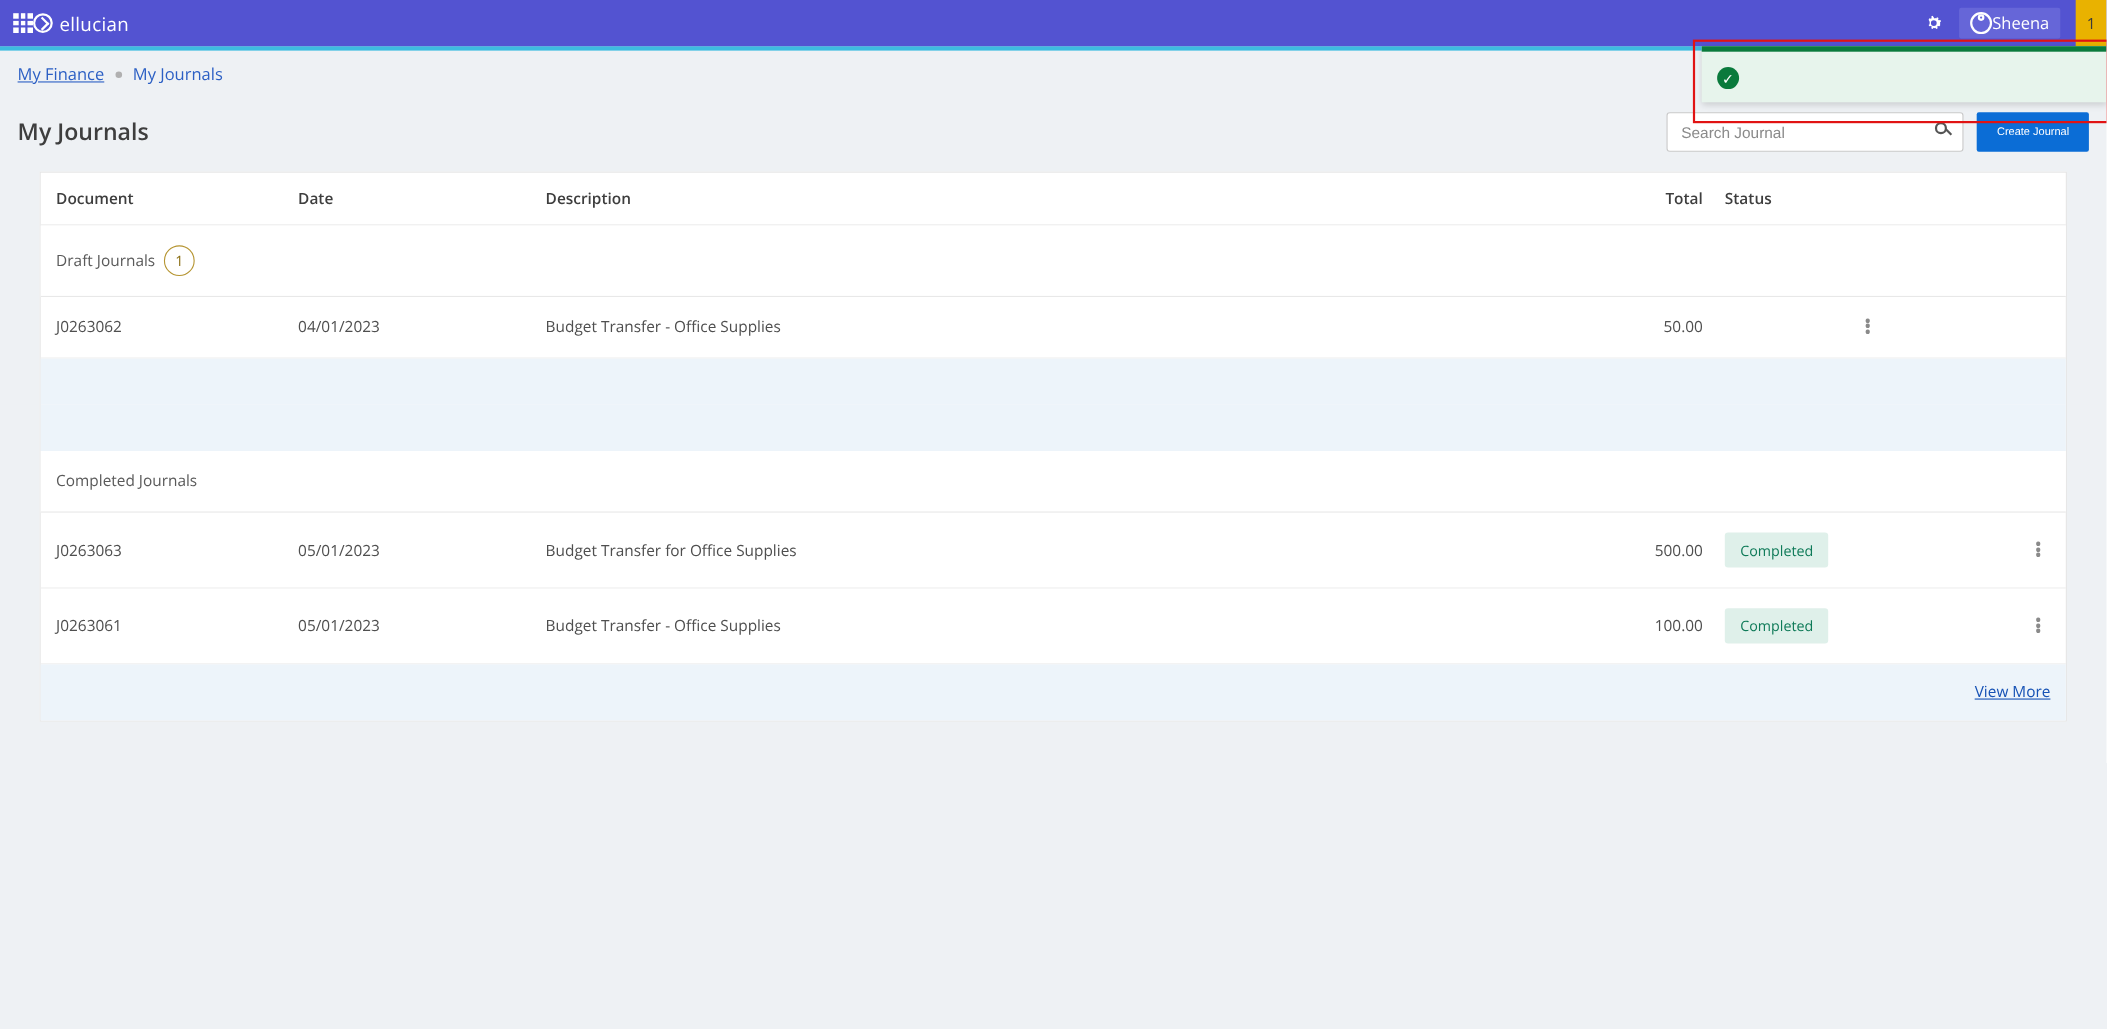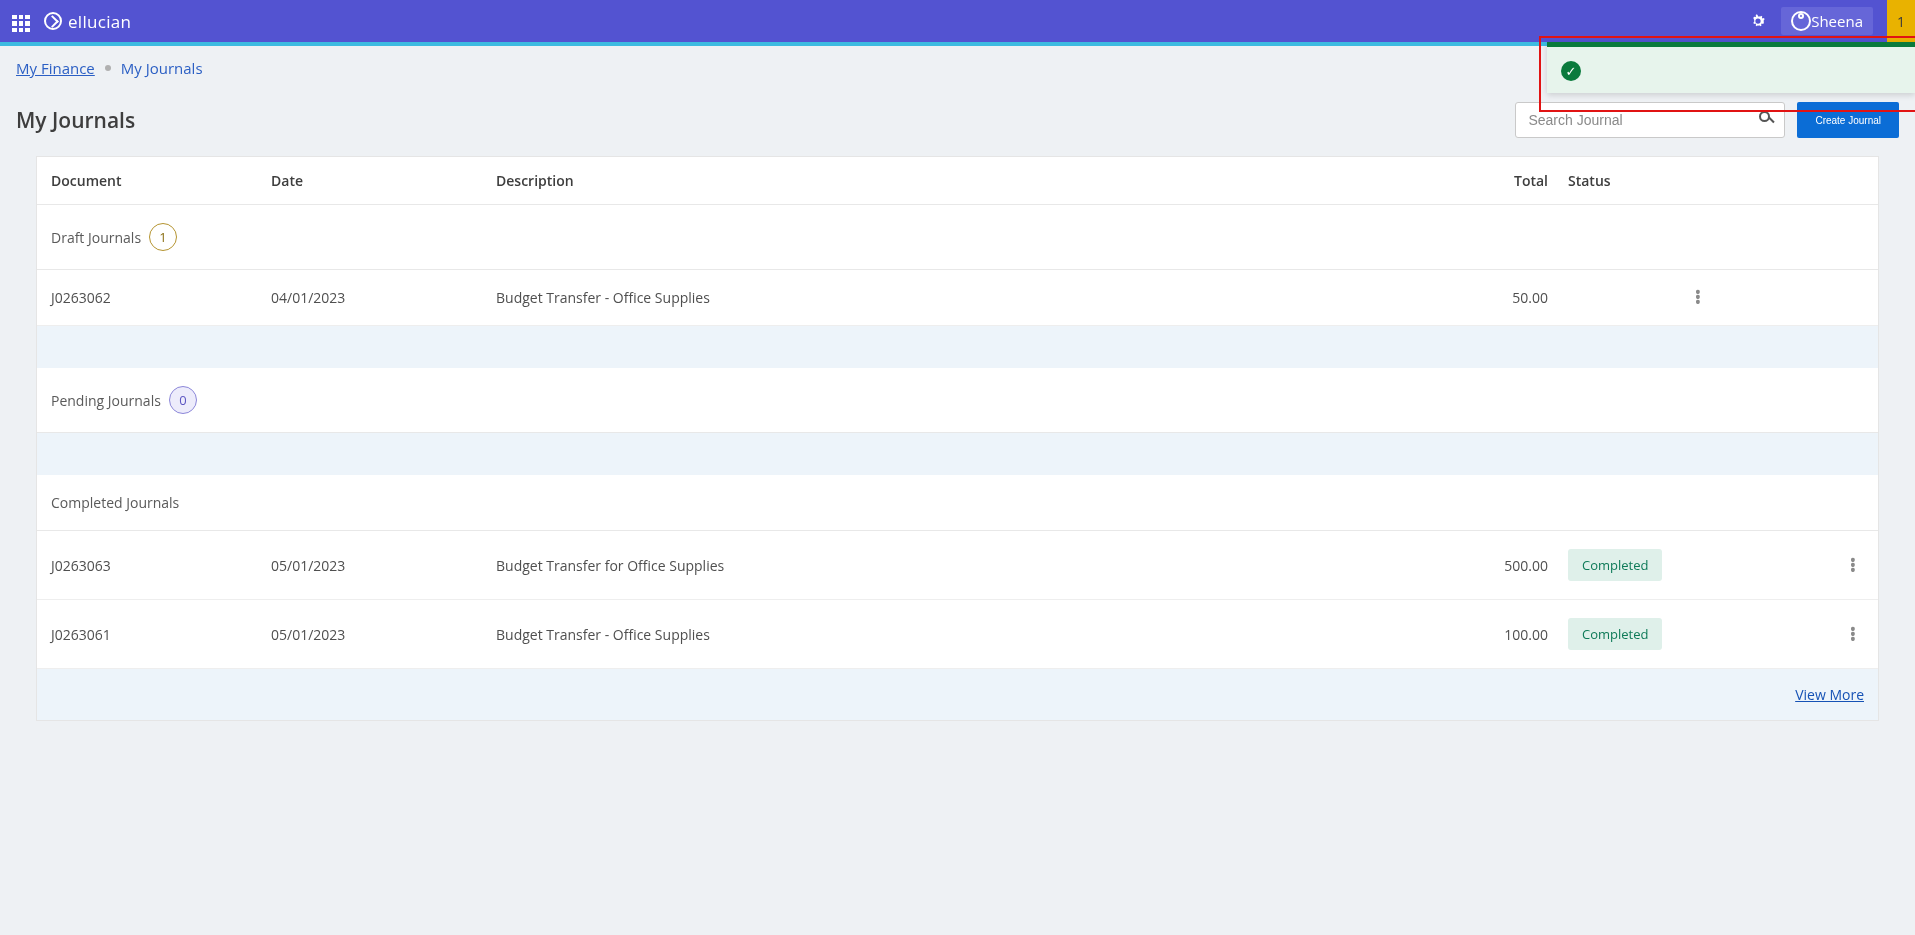--- a/index.html
+++ b/index.html
@@ -13,21 +13,21 @@
   
   .appbar {
     background: #5353d1;
     height: 42px;
     display: flex;
     align-items: center;
     color: #fff;
     padding: 0 12px 0 12px;
     position: relative;
   }
-  .appbar-left { display: flex; align-items: flex-end; gap: 14px; }
+  .appbar-left { display: flex; align-items: center; }
   .app-menu-icon {
     width: 18px; height: 18px;
     display: grid; grid-template-columns: repeat(3,1fr); grid-template-rows: repeat(3,1fr);
     gap: 2px;
   }
   .app-menu-icon span { background: #fff; }
   .brand { display: flex; align-items: center; gap: 6px; font-size: 17px; letter-spacing: .3px; }
   .brand-logo {
     width: 18px; height: 18px; border: 2px solid #fff; border-radius: 50%;
     position: relative;
@@ -243,24 +243,20 @@
     <div>Budget Transfer - Office Supplies</div>
     <div class="total">50.00</div>
     <div class="actions">
         <span>•</span>
         <span>•</span>
         <span>•</span>
       </div>
   </div>
   <div class="spacer"></div>
 
-  <div class="section-head">
-    <span>Pending Journals</span>
-    <span class="count-badge count-pending">0</span>
-  </div>
   <div class="spacer"></div>
 
   <div class="section-head">
     <span>Completed Journals</span>
   </div>
   <div class="row">
     <div>J0263063</div>
     <div>05/01/2023</div>
     <div>Budget Transfer for Office Supplies</div>
     <div class="total">500.00</div>

